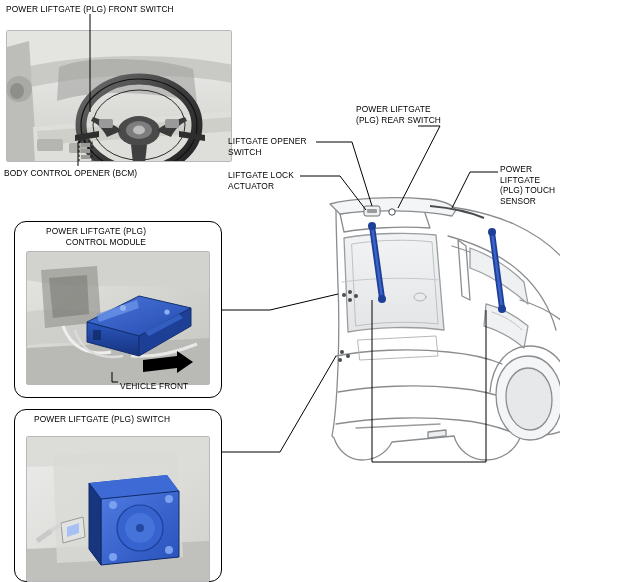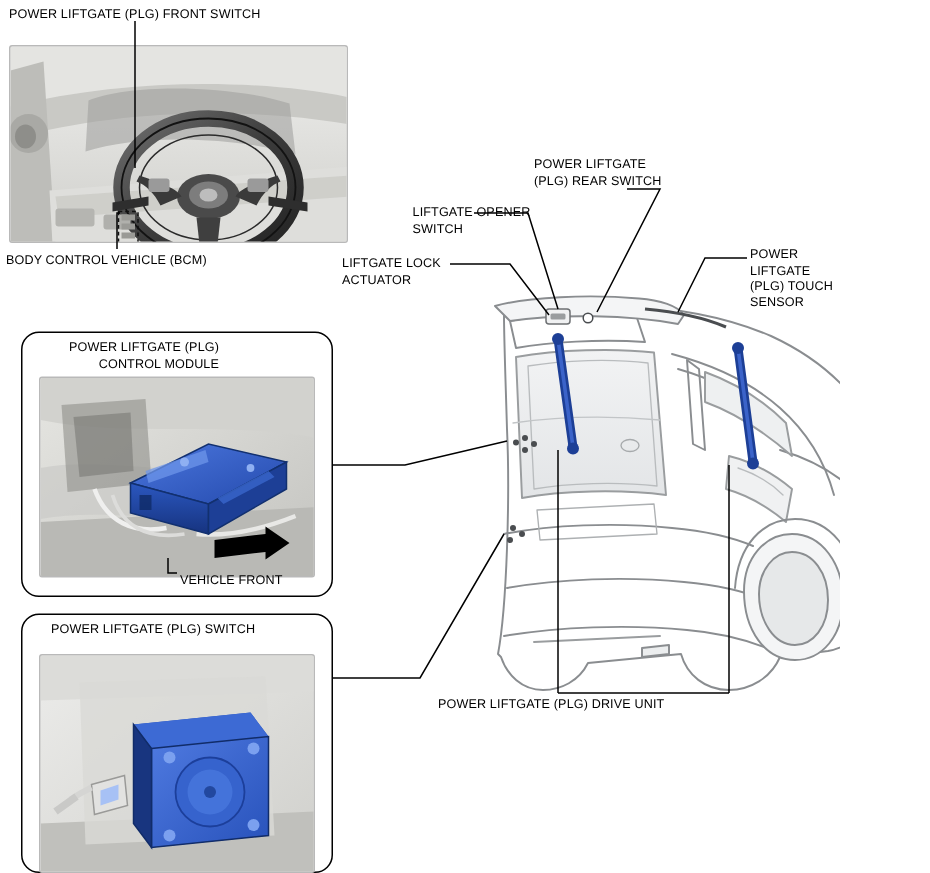--- a/index.html
+++ b/index.html
@@ -320,36 +320,35 @@
       <path d="M372 462 L372 300"></path>
       <path d="M486 462 L486 310"></path>
       <path d="M372 462 L486 462"></path>
 
       <path d="M118 382 L112 382 L112 372"></path>
     </g>
   </svg>
 
   <div class="label" style="left:6px; top:4px;">POWER LIFTGATE (PLG) FRONT SWITCH</div>
 
-  <div class="label" style="left:4px; top:168px;">BODY CONTROL VEHICLE (BCM)</div>
+  <div class="label" style="left:4px; top:168px;">BODY CONTROL OPENER (BCM)</div>
 
   <div class="label" style="left:356px; top:104px;">POWER LIFTGATE
 (PLG) REAR SWITCH</div>
 
-  <div class="label" style="left:228px; top:136px;margin-left:47px;">LIFTGATE OPENER
+  <div class="label" style="left:228px; top:136px;">LIFTGATE OPENER
 SWITCH</div>
 
   <div class="label" style="left:228px; top:170px;">LIFTGATE LOCK
 ACTUATOR</div>
 
   <div class="label" style="left:500px; top:164px;">POWER LIFTGATE
 (PLG) TOUCH SENSOR</div>
 
   <div class="label" style="left:46px; top:226px;text-align:right;">POWER LIFTGATE (PLG)
 CONTROL MODULE</div>
 
   <div class="label" style="left:120px; top:381px;">VEHICLE FRONT</div>
 
   <div class="label" style="left:34px; top:414px;">POWER LIFTGATE (PLG) SWITCH</div>
 
-  <div class="label" style="left:292px; top:464px;">POWER LIFTGATE (PLG) DRIVE UNIT</div>
 
 </div>
 
 </body></html>

